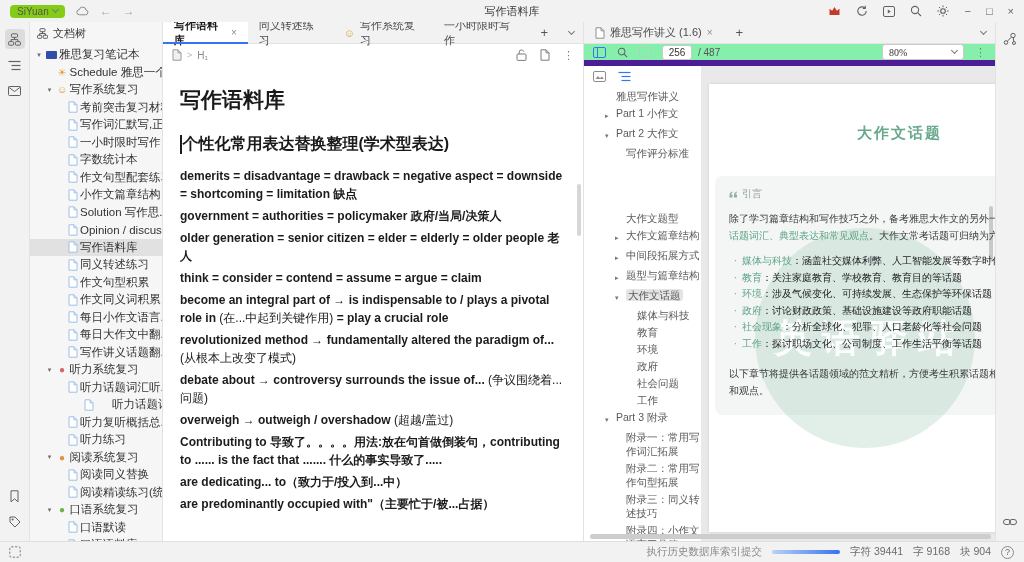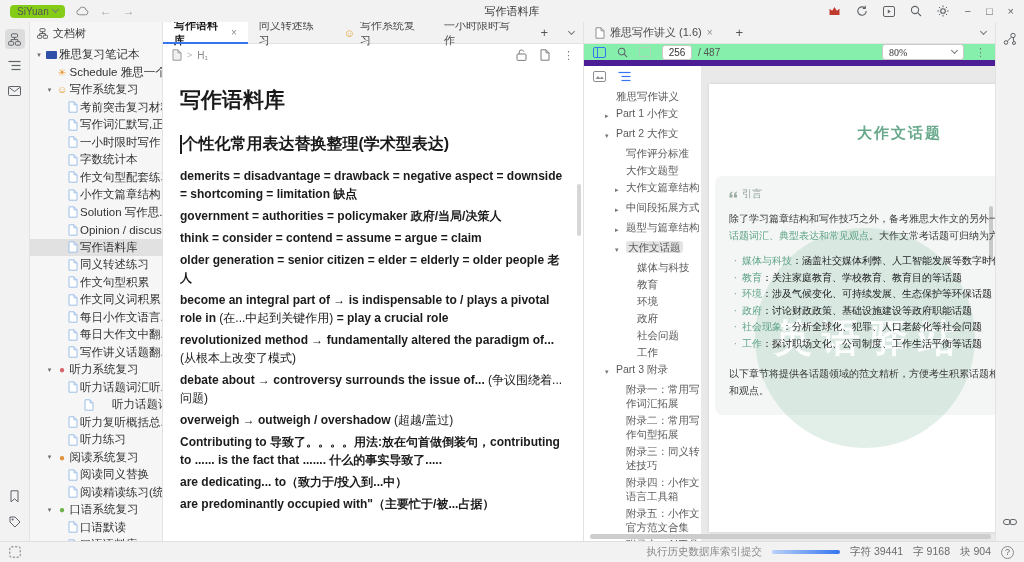--- a/index.html
+++ b/index.html
@@ -535,22 +535,22 @@
     </div>
     <div class="editor-body">
       <div class="doc-title">写作语料库</div>
       <div class="doc-h2">
         <span class="caret"></span>
         <span>个性化常用表达替换整理(学术型表达)</span>
       </div>
       <div id="editor-paras">
           <div class="para"><span class="b">demerits = disadvantage = drawback = negative aspect = downside = shortcoming = limitation  缺点</span></div>
           <div class="para"><span class="b">government = authorities = policymaker 政府/当局/决策人</span></div>
+          <div class="para"><span class="b">older generation = senior citizen = elder = elderly = older people 老人</span></div>
           <div class="para"><span class="b">think = consider = contend = assume = argue = claim</span></div>
-          <div class="para"><span class="b">older generation = senior citizen = elder = elderly = older people 老人</span></div>
           <div class="para"><span class="b">become an integral part of → is indispensable to / plays a pivotal role in </span><span>(在...中起到关键作用)</span><span class="b"> = play a crucial role</span></div>
           <div class="para"><span class="b">revolutionized method → fundamentally altered the paradigm of... </span><span>(从根本上改变了模式)</span></div>
           <div class="para"><span class="b">debate about → controversy surrounds the issue of... </span><span>(争议围绕着...问题)</span></div>
           <div class="para"><span class="b">overweigh → outweigh / overshadow </span><span>(超越/盖过)</span></div>
           <div class="para"><span class="b">Contributing to 导致了。。。。用法:放在句首做倒装句，contributing to ...... is the fact that ....... 什么的事实导致了.....</span></div>
           <div class="para"><span class="b">are dedicating... to（致力于/投入到...中）</span></div>
           <div class="para"><span class="b">are predominantly occupied with"（主要忙于/被...占据）</span></div>
           <div class="para"></div>
         </div>
       <div class="ed-scroll"></div>
@@ -629,21 +629,21 @@
               <span class="ol-arrow">▸</span>
               <span class="ol-label">Part 1 小作文</span>
             </div>
             <div class="ol-row" style="padding-left: 21px;">
               <span class="ol-arrow">▾</span>
               <span class="ol-label">Part 2 大作文</span>
             </div>
             <div class="ol-row" style="padding-left: 42px;">
               <span class="ol-label">写作评分标准</span>
             </div>
-            <div class="ol-row" style="padding-left: 42px;">
+            <div class="ol-row" style="padding-left: 42px; margin-top: 48px;">
               <span class="ol-label">大作文题型</span>
             </div>
             <div class="ol-row" style="padding-left: 31px;">
               <span class="ol-arrow">▸</span>
               <span class="ol-label">大作文篇章结构</span>
             </div>
             <div class="ol-row" style="padding-left: 31px;">
               <span class="ol-arrow">▸</span>
               <span class="ol-label">中间段拓展方式</span>
             </div>

